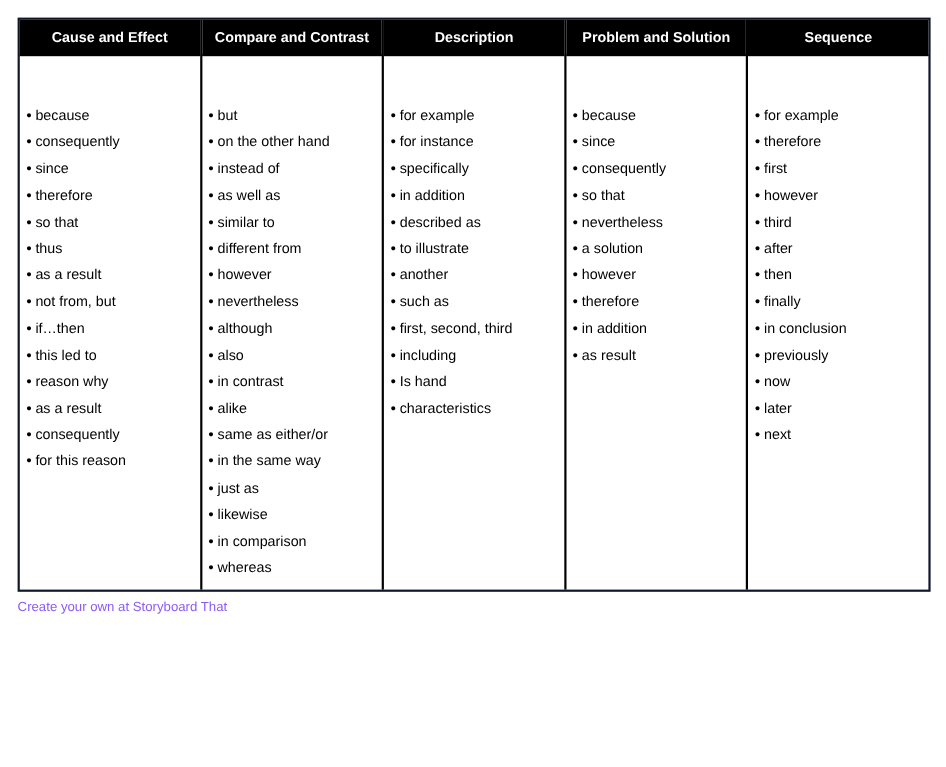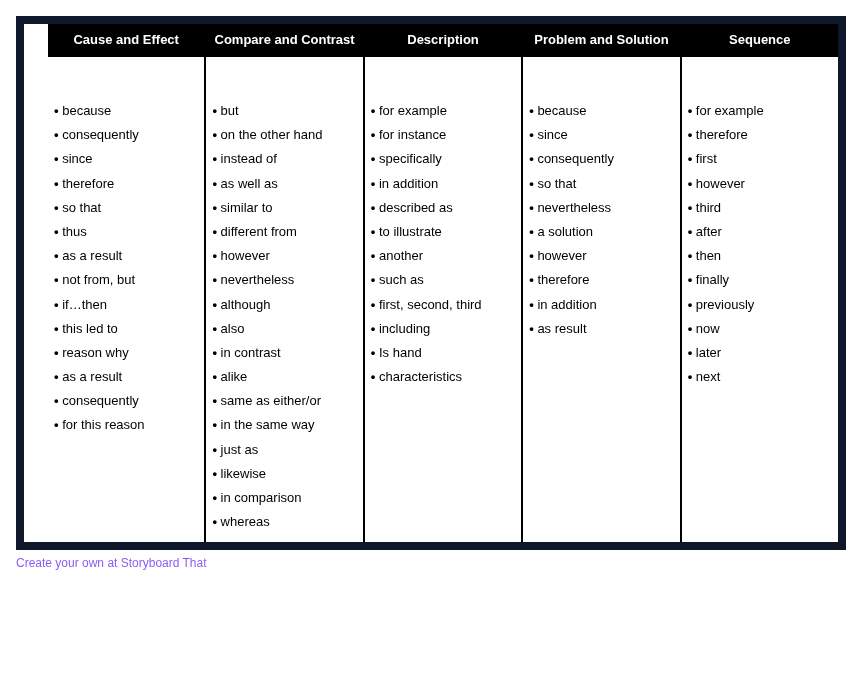--- a/index.html
+++ b/index.html
@@ -8,24 +8,23 @@
       font-family: Arial, sans-serif;
       font-size: 13px;
       display: flex;
       flex-direction: column;
       align-items: flex-start;
       padding: 16px;
       width: 860px;
       min-height: 697px;
     }
     .table-wrapper {
-      border: 8px solid #0f172a;
+      border: 2px solid #0f172a;
       display: flex;
       width: 830px;
-      padding-left: 24px;
     }
     .col {
       flex: 1;
       border-right: 2px solid #000;
       display: flex;
       flex-direction: column;
     }
     .col:last-child {
       border-right: none;
     }
@@ -154,20 +153,21 @@
       <div class="col-body">
         <ul>
           <li>for example</li>
           <li>therefore</li>
           <li>first</li>
           <li>however</li>
           <li>third</li>
           <li>after</li>
           <li>then</li>
           <li>finally</li>
+          <li>in conclusion</li>
           <li>previously</li>
           <li>now</li>
           <li>later</li>
           <li>next</li>
         </ul>
       </div>
     </div>
   </div>
 <div class="footer-text">Create your own at Storyboard That</div>
 

